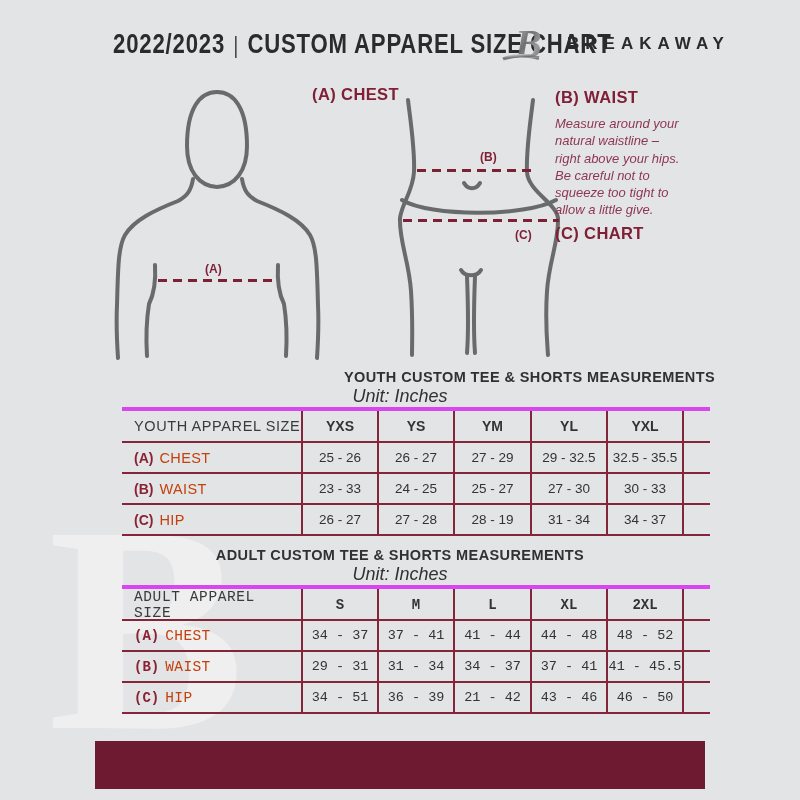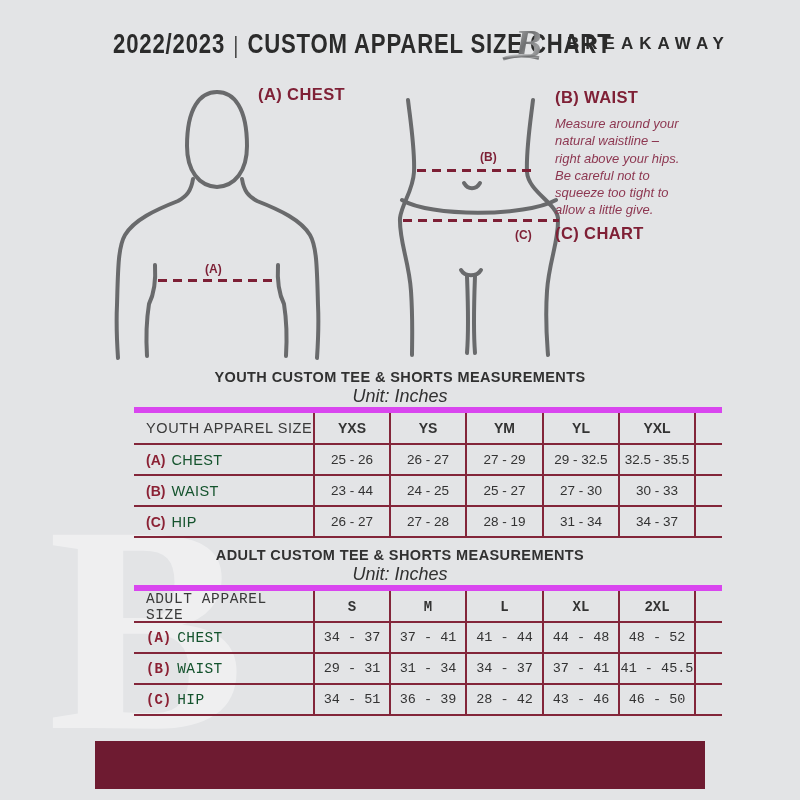--- a/index.html
+++ b/index.html
@@ -26,21 +26,21 @@
   .brand {
     position:absolute; left:567px; top:34px;
     font-weight:bold; font-size:17px; letter-spacing:6px; color:#2b2b2b;
     white-space:nowrap;
   }
 
   
   .instr { position:absolute; }
   .instr-head { font-weight:bold; font-size:16.5px; letter-spacing:0.4px; color:#7f2036; margin-bottom:8px; }
   .instr-body { font-style:italic; font-size:13px; line-height:1.33; color:#8d3751; white-space:pre-line; }
-  #instr-a { left:258px; top:85px;  width:195px; }
+  #instr-a { left:258px; top:85px;  width:195px;text-align:center; }
   #instr-b { left:555px; top:88px;  width:170px; }
   #instr-c { left:555px; top:224px; width:175px; }
 
   
   svg.figure { position:absolute; overflow:visible; }
   #figure-upper { left:105px; top:80px; }
   #figure-lower { left:385px; top:95px; }
   .fig-stroke { fill:none; stroke:#696a6c; stroke-width:4; stroke-linecap:round; }
   .dash-line { position:absolute; height:3px;
     background:repeating-linear-gradient(90deg,#7d1f35 0 9px,transparent 9px 15px); }
@@ -50,38 +50,38 @@
   .dash-label { position:absolute; font-weight:bold; font-size:12px; color:#7d1f35; }
   #label-a { left:205px; top:262px; }
   #label-b { left:480px; top:150px; }
   #label-c { left:515px; top:228px; }
 
   
   .tbl-title { position:absolute; left:85px; width:630px; text-align:center;
     font-weight:bold; font-size:14.5px; letter-spacing:0.4px; color:#313131; }
   .tbl-unit  { position:absolute; left:85px; width:630px; text-align:center;
     font-style:italic; font-size:18px; color:#313131; }
-  #youth-title { top:369px; } #youth-unit { top:386px; }
+  #youth-title { top:369px;text-align:right; } #youth-unit { top:386px; }
   #adult-title { top:547px; } #adult-unit { top:564px; }
 
-  .size-table { position:absolute; left:134px; width:588px;
-    border-top:6px solid #d946ef; z-index:2; }
+  .size-table { position:absolute; left:122px; width:588px;
+    border-top:4px solid #d946ef; z-index:2; }
   #youth-table { top:407px; } #adult-table { top:585px;font-family:Liberation Mono, monospace; }
   .trow { display:grid; grid-template-columns:179px 76px 76px 77px 76px 76px 1fr;
     border-bottom:2px solid #83263a; align-items:center; }
   .trow-header { height:32px; }
   .trow-data   { height:31px; }
   .cell { height:100%; display:flex; align-items:center; justify-content:center;
     font-size:13.5px; color:#333333; }
   .cell-v { border-left:2px solid #83263a; }
   .cell-first { justify-content:flex-start; padding-left:12px; }
   .cell-colhead { font-weight:bold; font-size:14px; }
   .cell-tablename { font-weight:normal; font-size:14.5px; letter-spacing:0.6px; color:#3a3a3a; }
   .row-prefix { font-weight:bold; color:#8b2134; margin-right:6px; font-size:14px; }
-  .row-label { font-size:14.5px; letter-spacing:0.4px; color:#14532d; }
+  .row-label { font-size:14.5px; letter-spacing:0.4px; color:#c2410c; }
 
   
   .footer-bar { position:absolute; left:95px; top:741px; width:610px; height:48px;
     background:#6e1b31; z-index:3; }
   .watermark { position:absolute; left:48px; top:518px;
     font-family:"Liberation Serif", serif; font-weight:bold; font-size:295px;
     color:rgba(255,255,255,0.42); z-index:0; line-height:0.75; user-select:none; }
 </style>
 </head>
 <body>
@@ -178,21 +178,21 @@
       <div class="cell cell-v">27 - 29</div>
       <div class="cell cell-v">29 - 32.5</div>
       <div class="cell cell-v">32.5 - 35.5</div>
       <div class="cell cell-v"></div>
     </div>
     <div class="trow trow-data">
       <div class="cell cell-first">
         <span class="row-prefix">(B)</span>
         <span class="row-label">WAIST</span>
       </div>
-      <div class="cell cell-v">23 - 44</div>
+      <div class="cell cell-v">23 - 33</div>
       <div class="cell cell-v">24 - 25</div>
       <div class="cell cell-v">25 - 27</div>
       <div class="cell cell-v">27 - 30</div>
       <div class="cell cell-v">30 - 33</div>
       <div class="cell cell-v"></div>
     </div>
     <div class="trow trow-data">
       <div class="cell cell-first">
         <span class="row-prefix">(C)</span>
         <span class="row-label">HIP</span>
@@ -243,21 +243,21 @@
       <div class="cell cell-v">41 - 45.5</div>
       <div class="cell cell-v"></div>
     </div>
     <div class="trow trow-data">
       <div class="cell cell-first">
         <span class="row-prefix">(C)</span>
         <span class="row-label">HIP</span>
       </div>
       <div class="cell cell-v">34 - 51</div>
       <div class="cell cell-v">36 - 39</div>
-      <div class="cell cell-v">28 - 42</div>
+      <div class="cell cell-v">21 - 42</div>
       <div class="cell cell-v">43 - 46</div>
       <div class="cell cell-v">46 - 50</div>
       <div class="cell cell-v"></div>
     </div>
   </div>
 
   <div class="footer-bar"></div>
 
 </div>
 

